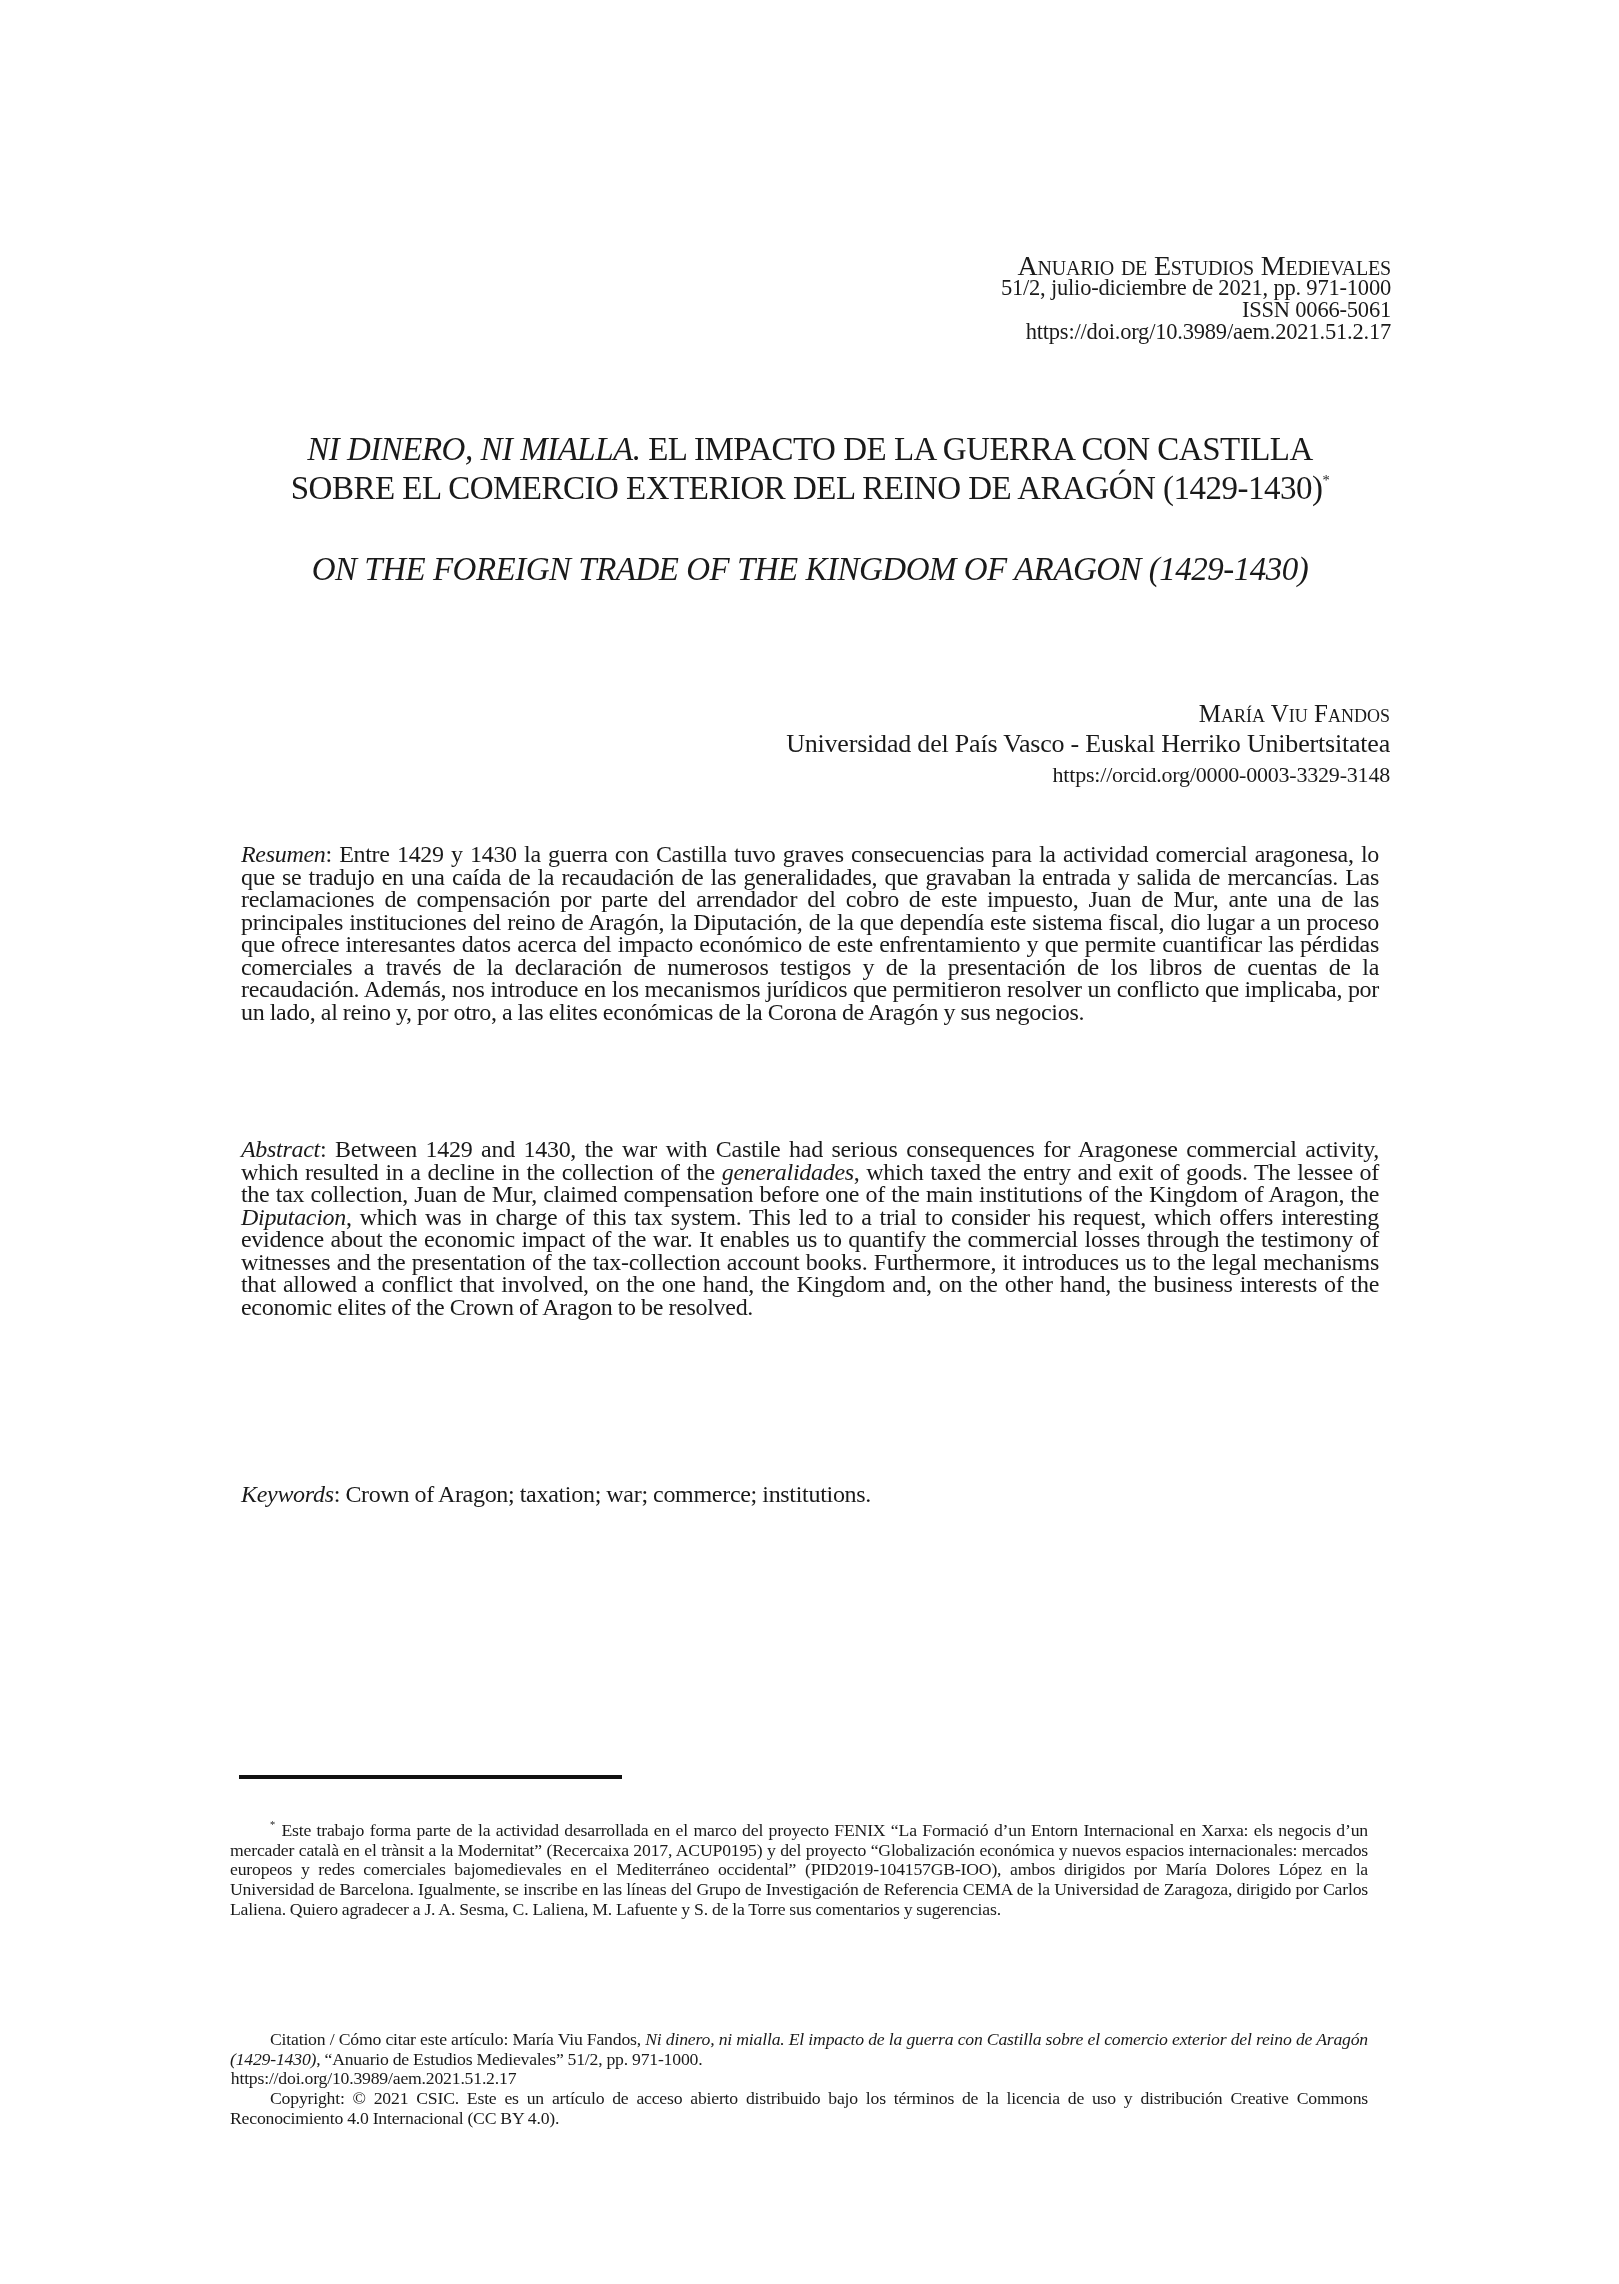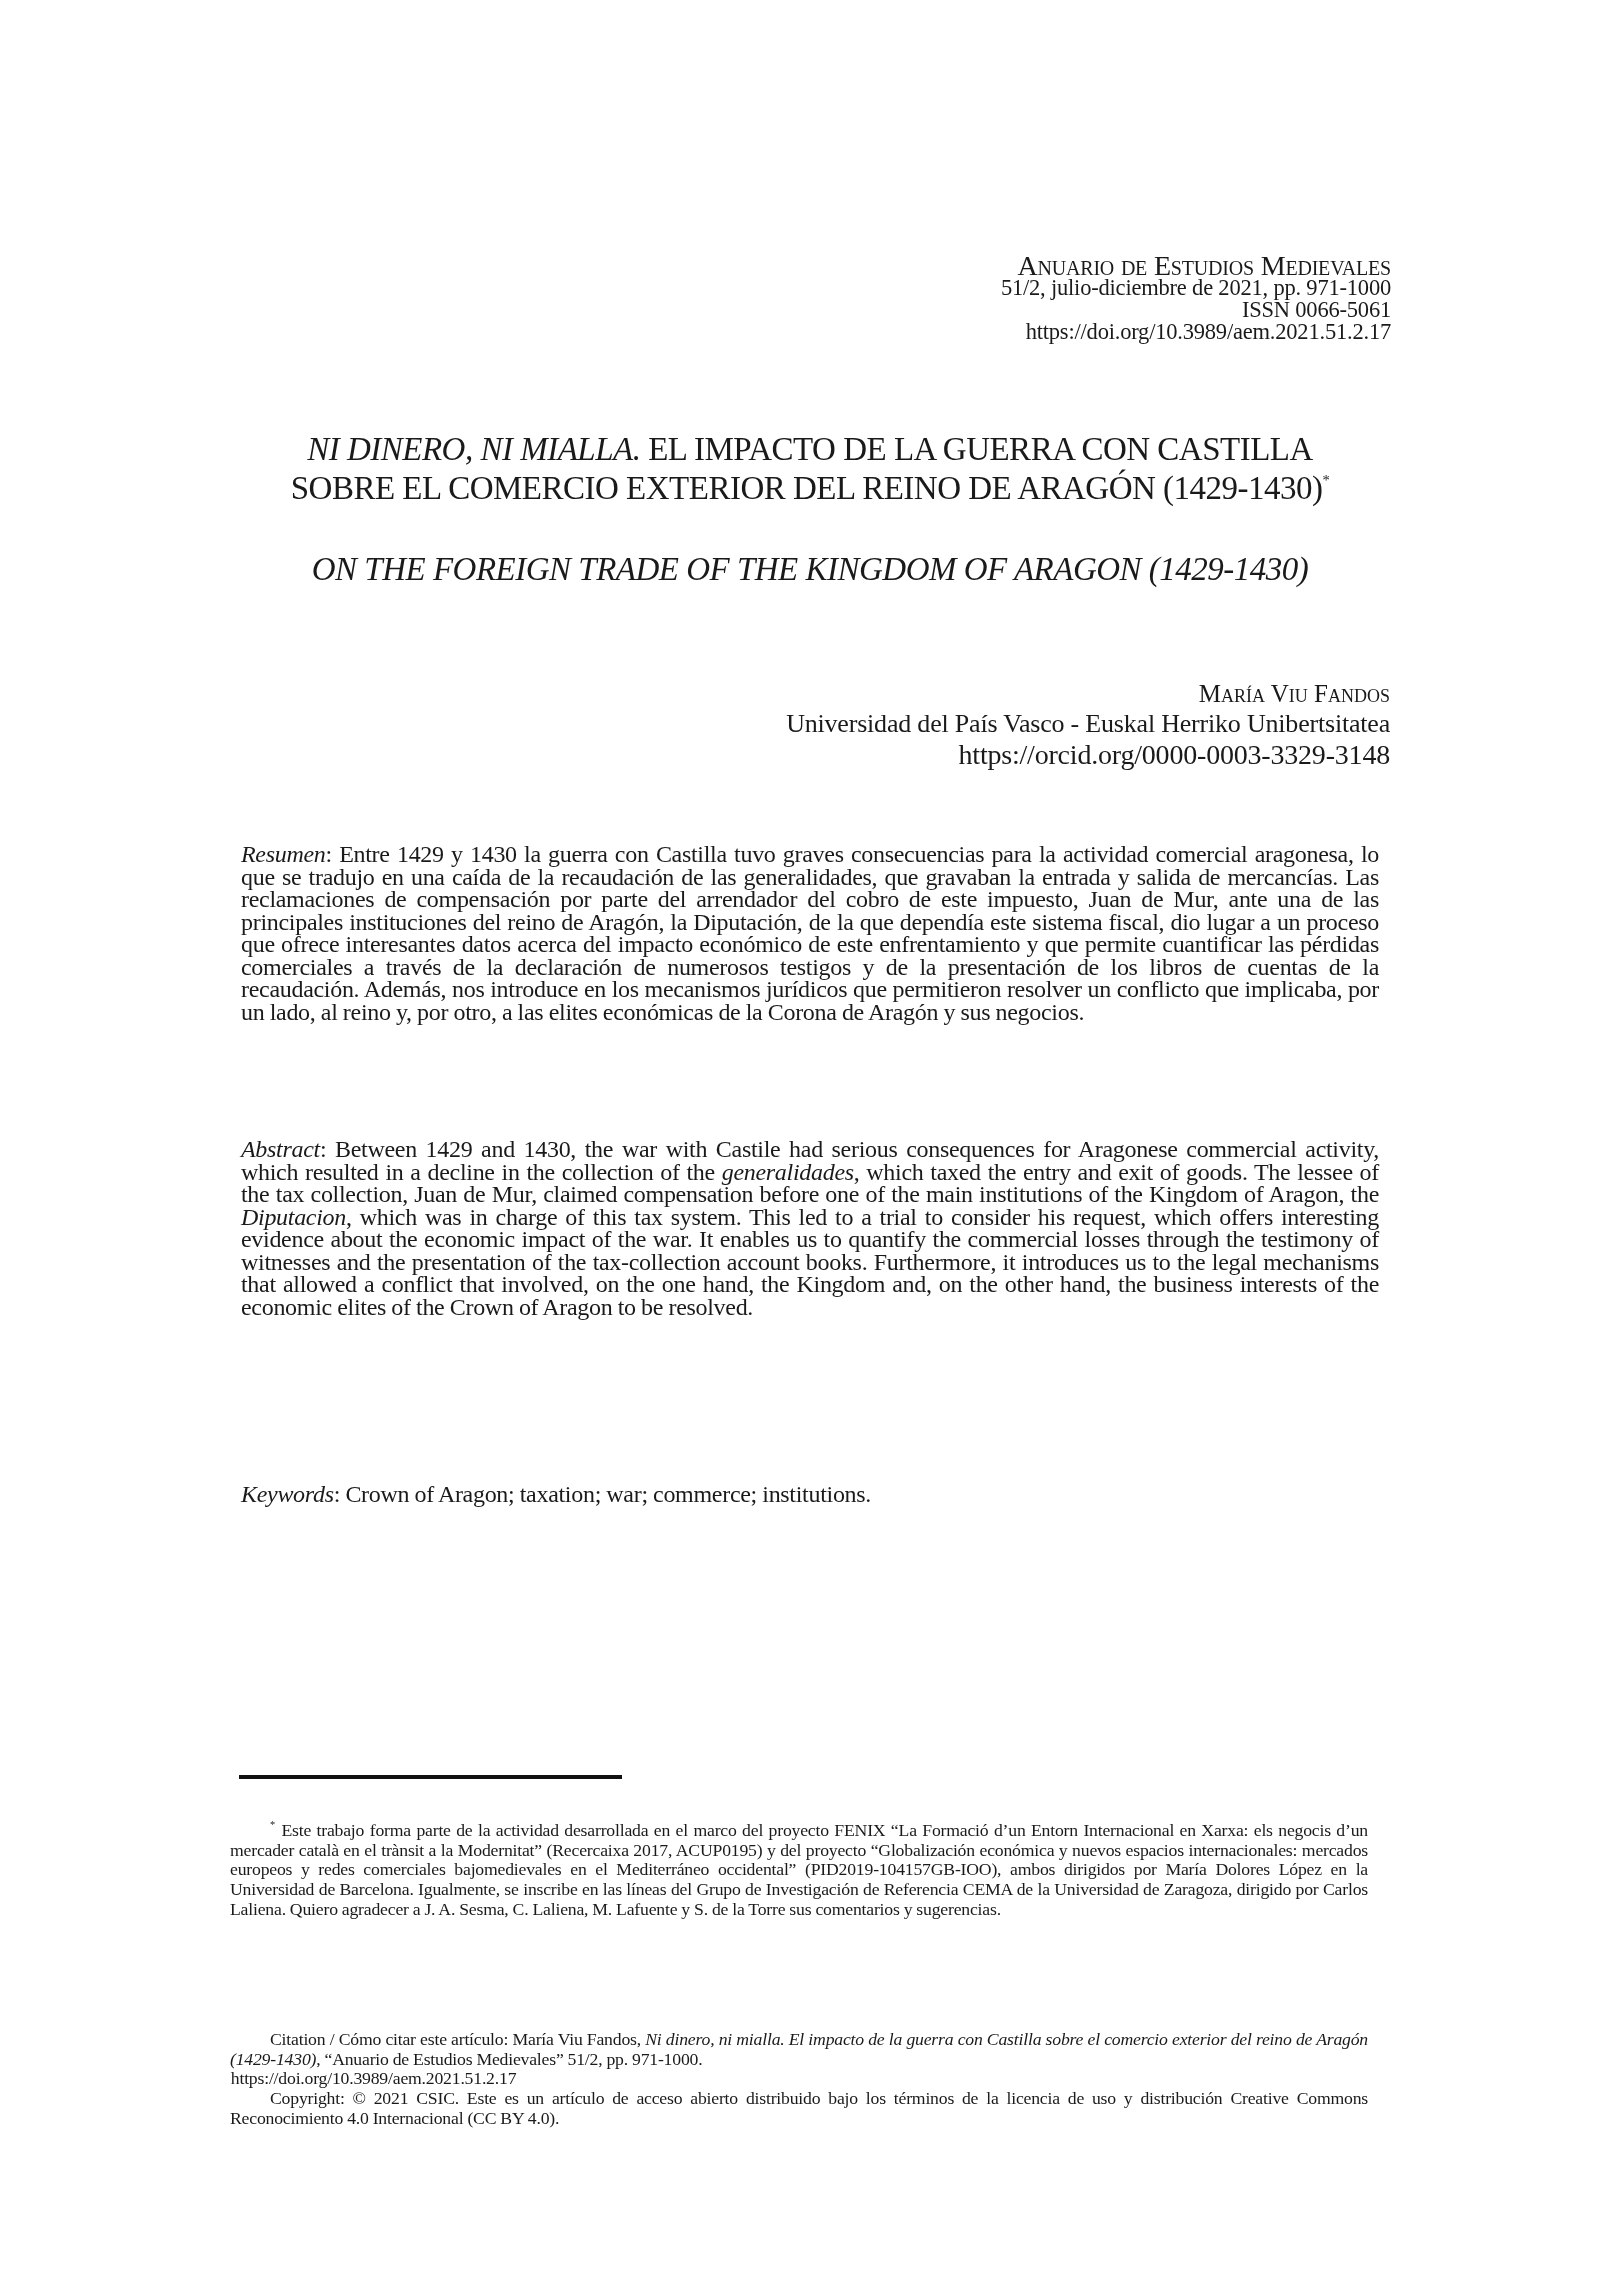--- a/index.html
+++ b/index.html
@@ -58,28 +58,29 @@
     .author-block {
       position: absolute;
       top: 679px;
       right: 230px;
       text-align: right;
     }
     .author-name {
       font-variant: small-caps;
       font-size: 25px;
       line-height: 29px;
+      margin-top: 20px;
     }
     .author-affiliation {
       font-size: 26px;
       line-height: 32px;
       letter-spacing: -0.2px;
     }
     .author-orcid {
-      font-size: 28px;
+      font-size: 22px;
       line-height: 29px;
       letter-spacing: -0.2px;
     }
 
     
     .abstract {
       position: absolute;
       left: 241px;
       width: 1138px;
       font-size: 24px;

